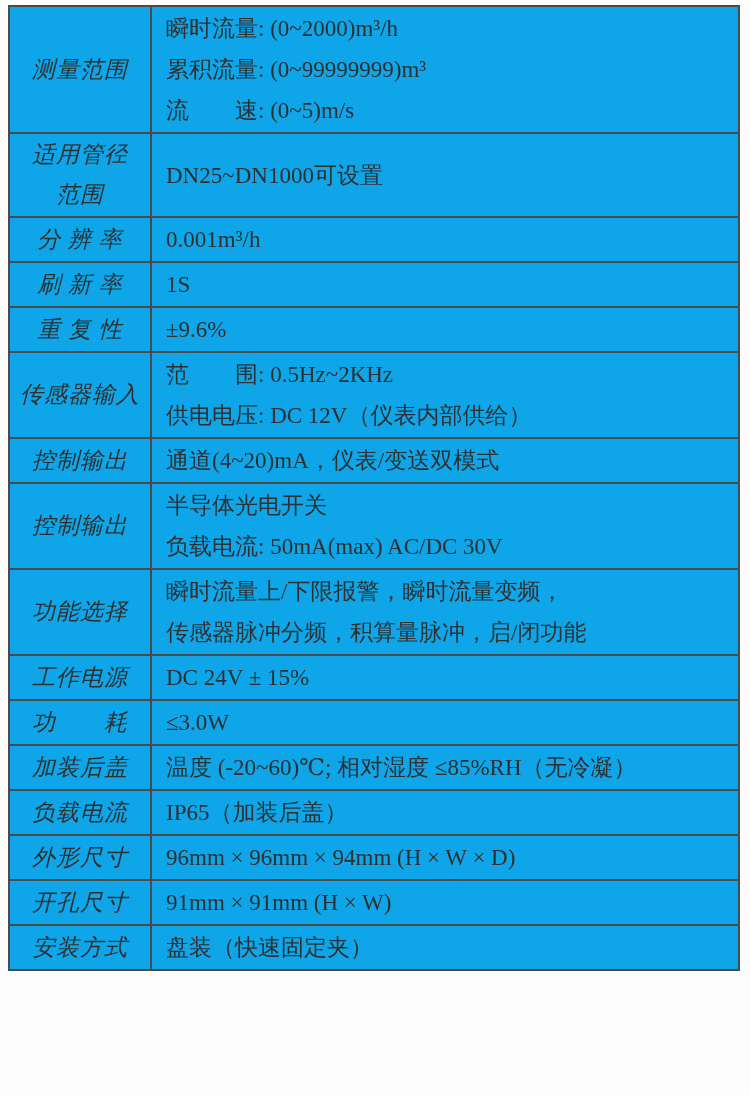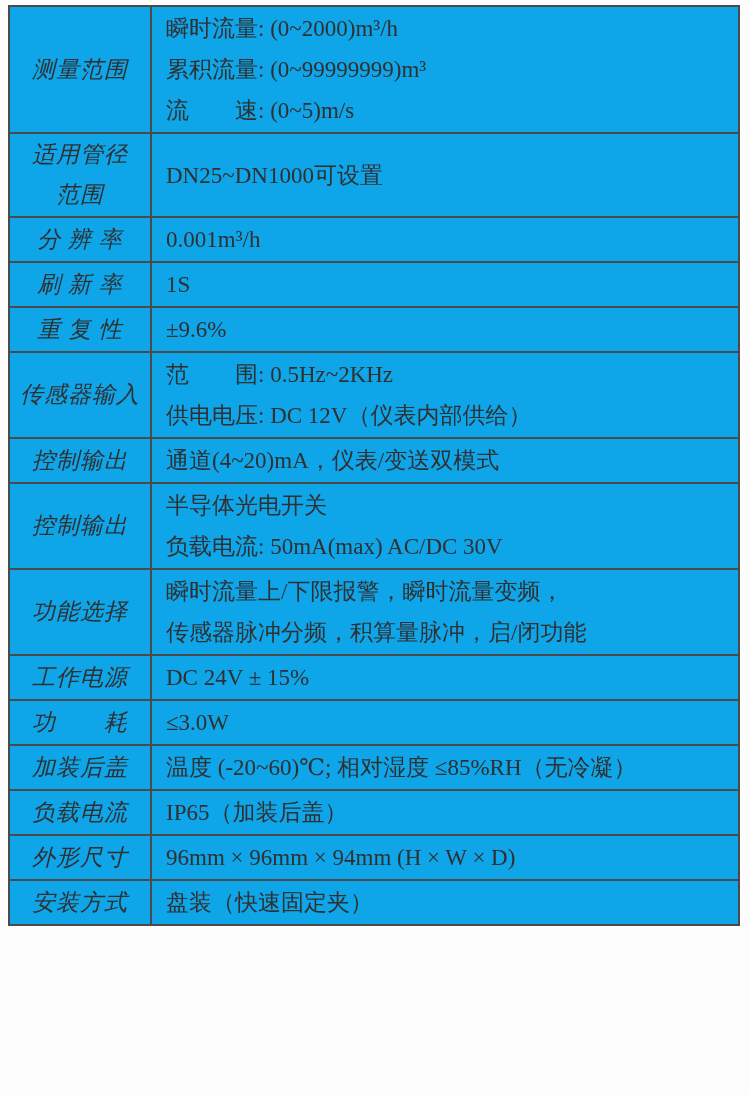--- a/index.html
+++ b/index.html
@@ -171,20 +171,28 @@
         <tr>
           <th>
             <div class="label-line">外形尺寸</div>
           </th>
           <td>
             <div class="value-line">96mm × 96mm × 94mm (H × W × D)</div>
           </td>
         </tr>
         <tr>
           <th>
+            <div class="label-line">开孔尺寸</div>
+          </th>
+          <td>
+            <div class="value-line">91mm × 91mm (H × W)</div>
+          </td>
+        </tr>
+        <tr>
+          <th>
             <div class="label-line">安装方式</div>
           </th>
           <td>
             <div class="value-line">盘装（快速固定夹）</div>
           </td>
         </tr>
       </tbody>
   </table>
 </div>
 

